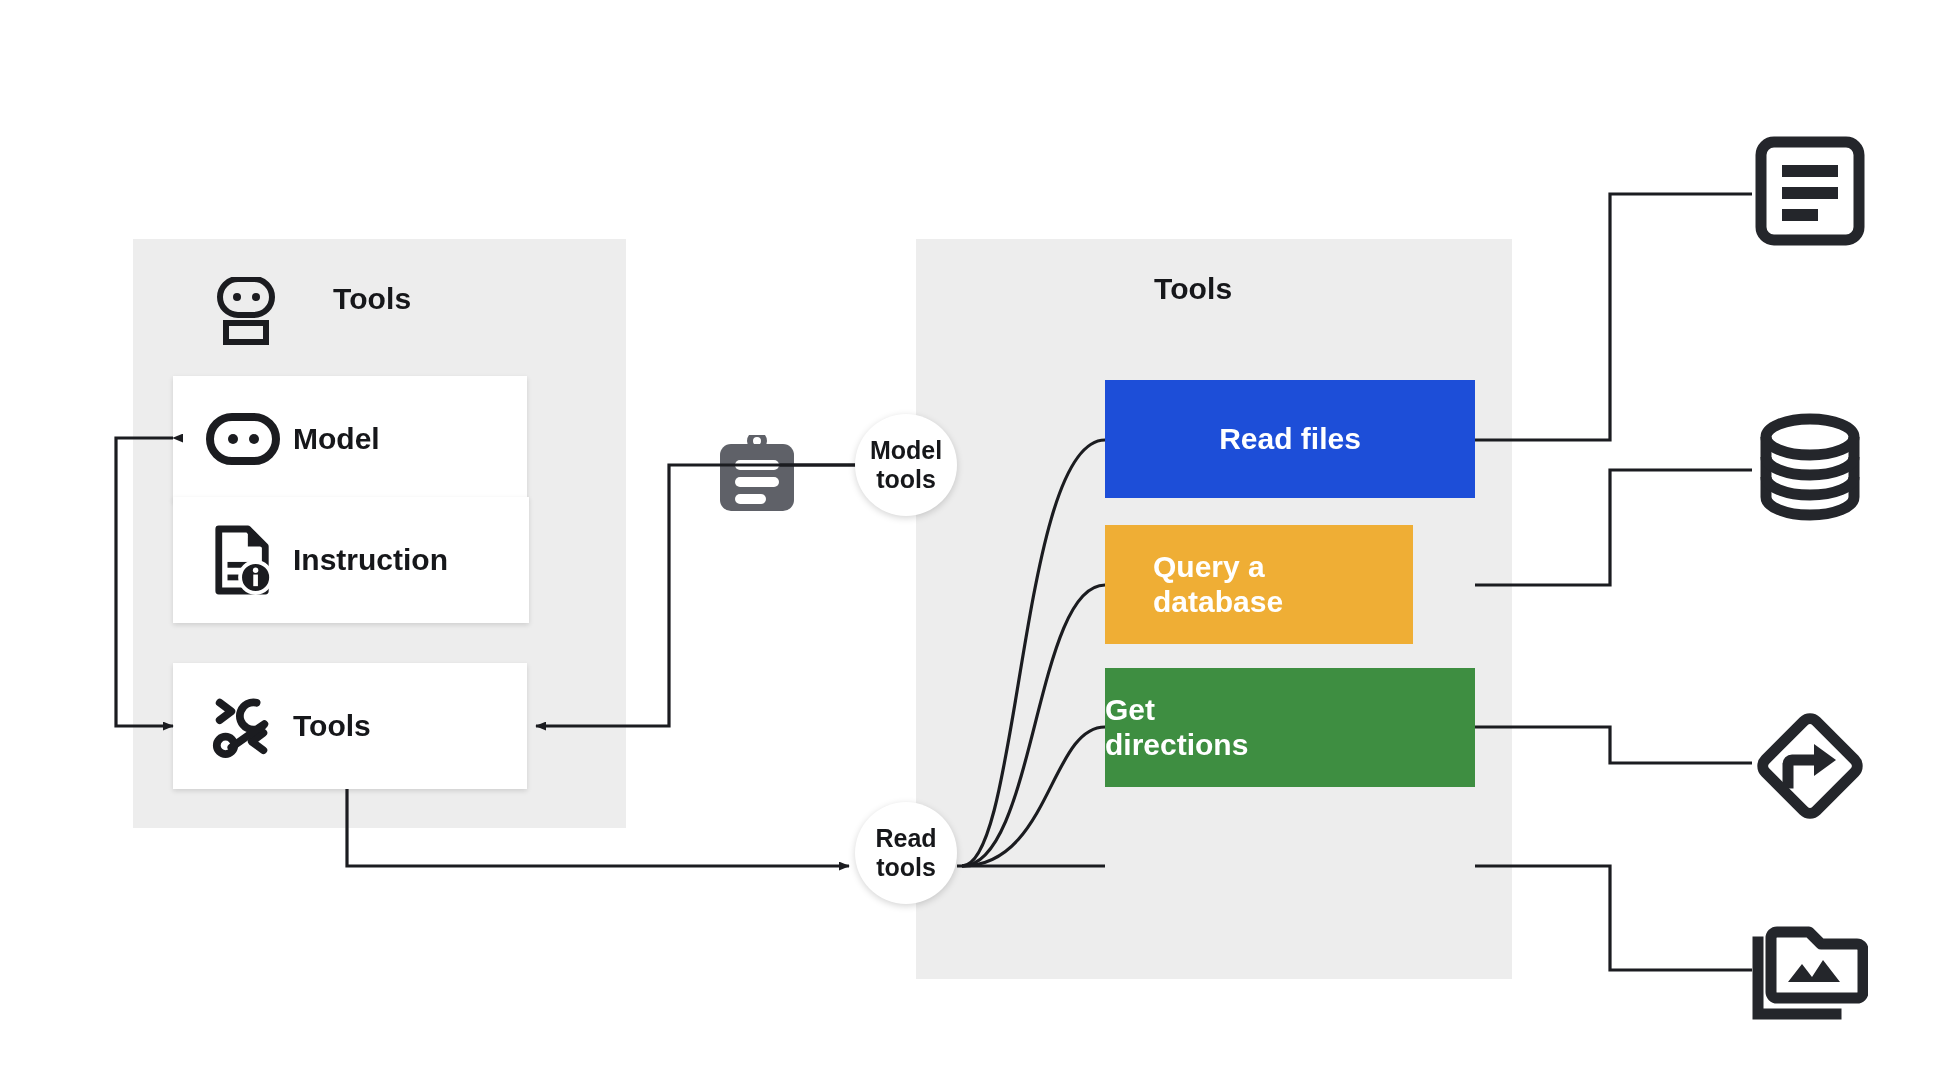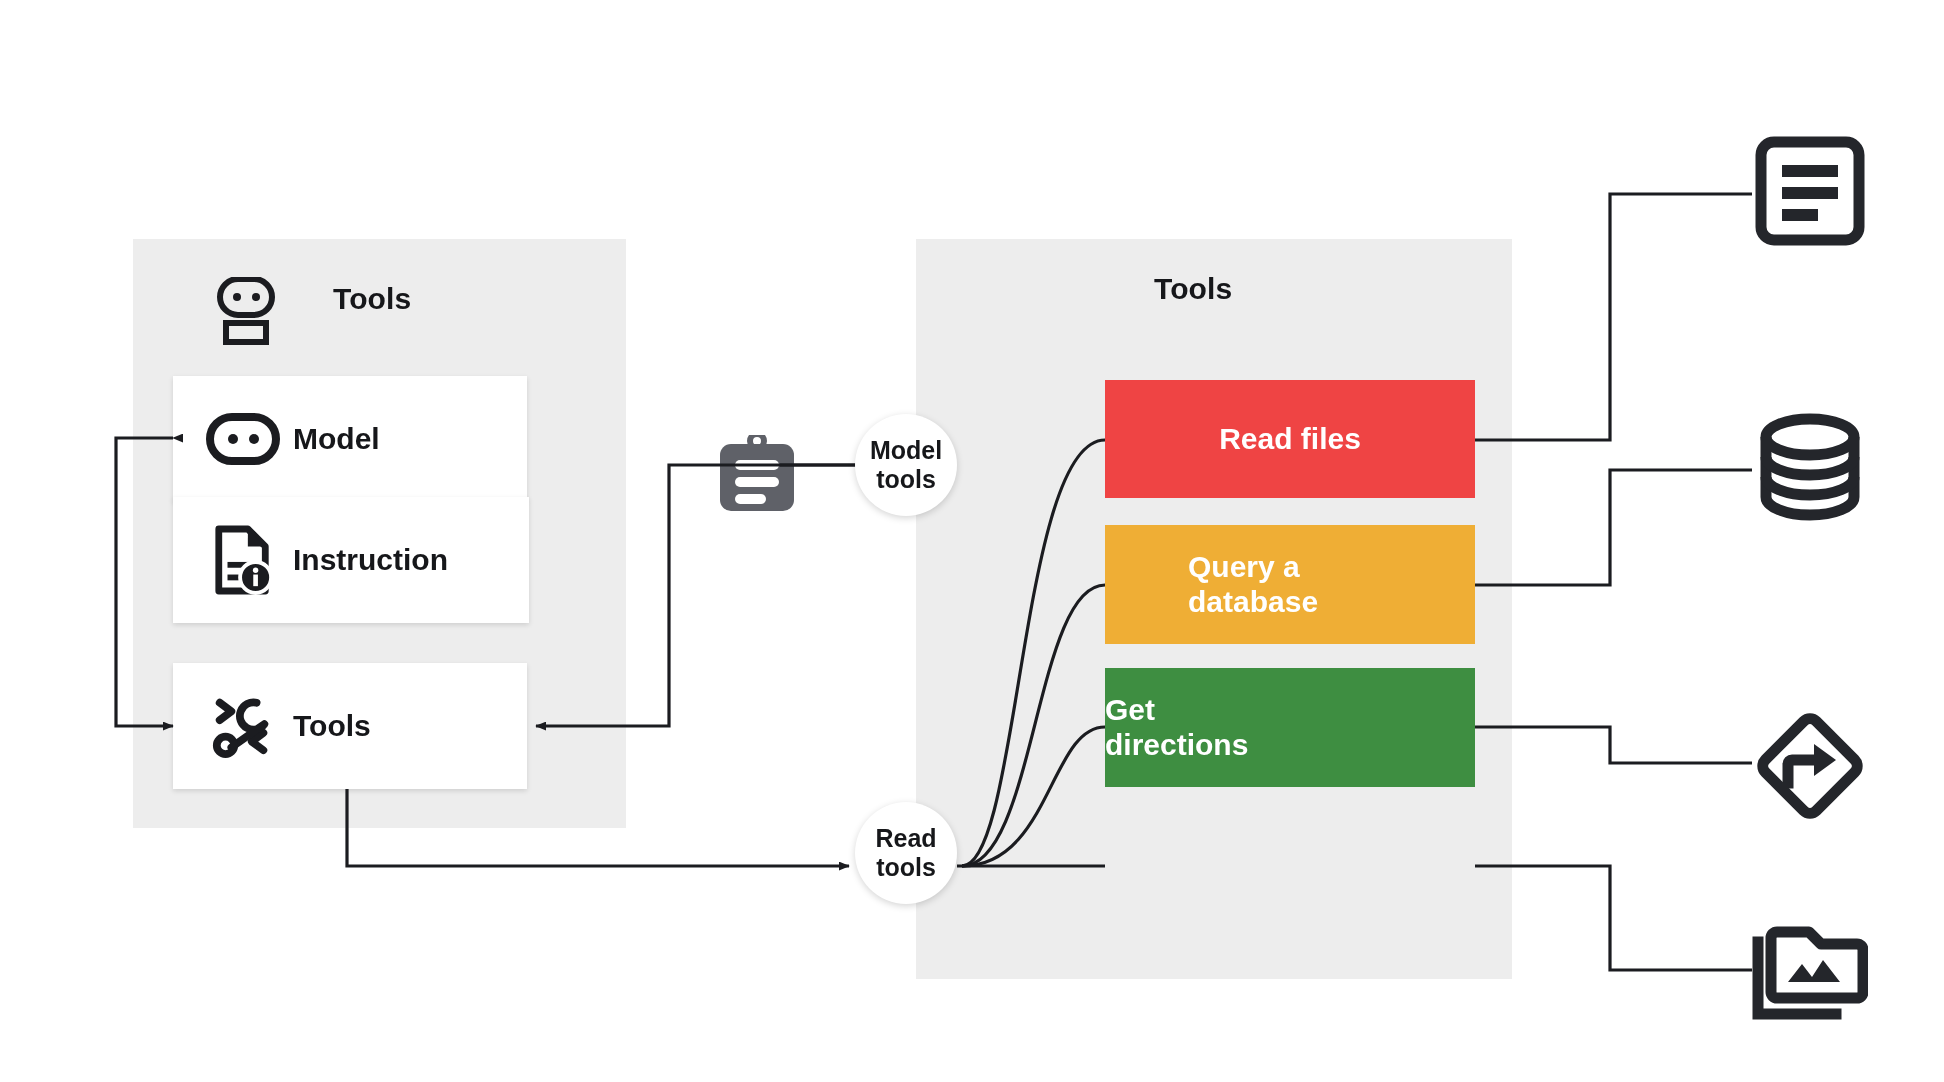--- a/index.html
+++ b/index.html
@@ -17,22 +17,22 @@
   .agent-glyph{position:absolute;left:215px;top:277px;width:62px;height:68px;}
 
   .card{position:absolute;background:#fff;box-shadow:0 2px 5px rgba(0,0,0,.13);display:flex;align-items:center;}
   #card-model{left:173px;top:376px;width:354px;height:125px;}
   #card-instruction{left:173px;top:497px;width:356px;height:126px;}
   #card-tools{left:173px;top:663px;width:354px;height:126px;}
   .card .ico{width:76px;margin-left:32px;display:flex;align-items:center;justify-content:center;}
   .card .lbl{font-size:30px;font-weight:700;color:#16171a;margin-left:12px;}
 
   .toolbox{position:absolute;display:flex;align-items:center;color:#fff;font-weight:700;font-size:30px;line-height:1.16;}
-  #tool-0{left:1105px;top:380px;width:370px;height:118px;background:#ef4444;justify-content:center;}
-  #tool-1{left:1105px;top:525px;width:370px;height:119px;background:#EFAE35;padding-left:83px;box-sizing:border-box;}
+  #tool-0{left:1105px;top:380px;width:370px;height:118px;background:#1d4ed8;justify-content:center;}
+  #tool-1{left:1105px;top:525px;width:308px;height:119px;background:#EFAE35;padding-left:48px;box-sizing:border-box;}
   #tool-2{left:1105px;top:668px;width:370px;height:119px;background:#3E8E41;box-sizing:border-box;}
   #tool-3{left:1105px;top:811px;width:370px;height:118px;background:#3B71E0;padding-left:97px;box-sizing:border-box;}
 
   .hub{position:absolute;width:102px;height:102px;border-radius:50%;background:#fff;
        box-shadow:0 2px 7px rgba(0,0,0,.17);display:flex;align-items:center;justify-content:center;
        text-align:center;font-weight:700;font-size:25px;line-height:1.18;color:#16171a;z-index:6;}
   #hub-list{left:855px;top:414px;}
   #hub-call{left:855px;top:802px;}
 
   .clipboard{position:absolute;left:718px;top:435px;width:78px;height:78px;}

